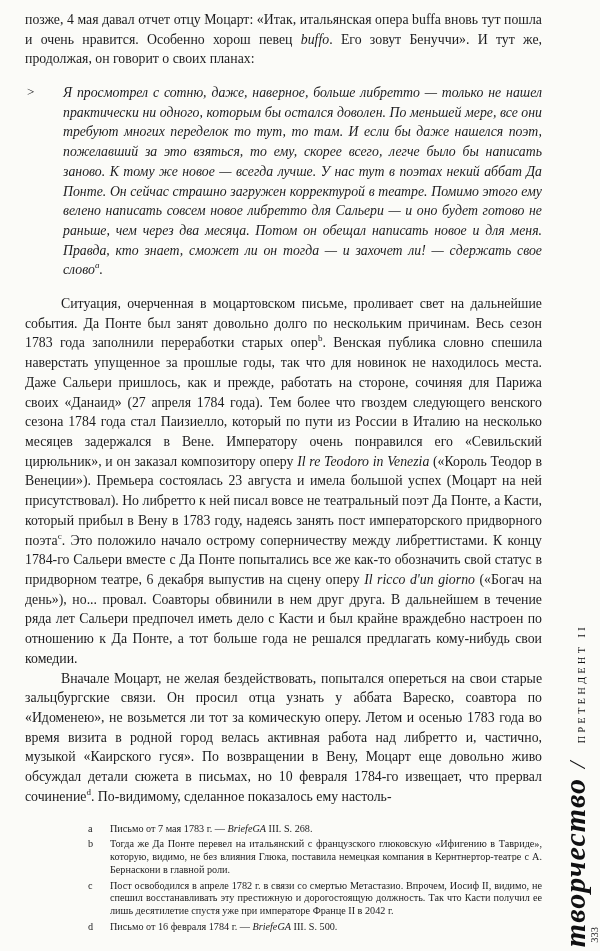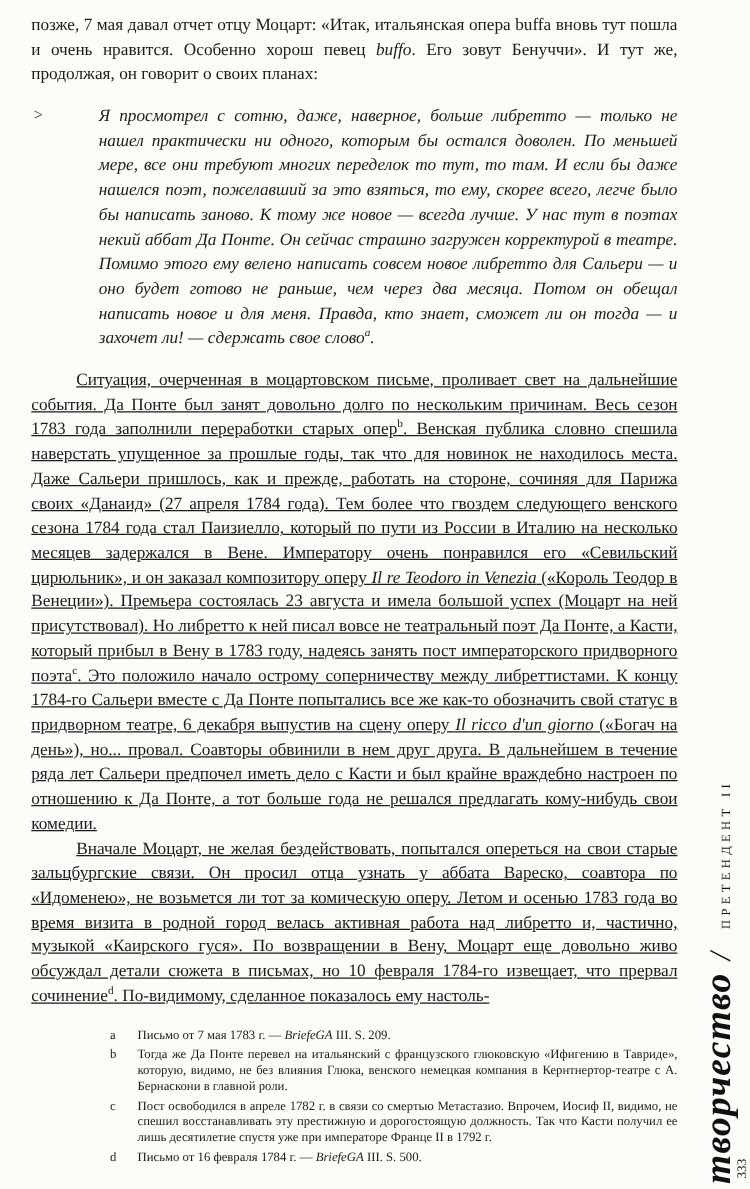--- a/index.html
+++ b/index.html
@@ -18,30 +18,30 @@
     left: 25px;
     top: 10px;
     width: 517px;
   }
   p.body {
     margin: 0;
     font-size: 13.8px;
     line-height: 1.43;
     text-align: justify;
   }
-  .indent { text-indent: 36px; text-decoration: underline; }
+  .indent { text-indent: 36px; }
   .quote-block { position: relative; margin: 9px 0 9px 0; }
   .quote-marker {
     position: absolute;
     left: 2px;
     top: 1px;
     font-size: 13px;
   }
   .quote-text {
-    margin-left: 54px;
+    margin-left: 38px;
     font-style: italic;
     font-size: 13.8px;
     line-height: 1.43;
     text-align: justify;
   }
   sup { font-size: 9px; line-height: 0; }
   .footnotes {
     margin-top: 16px;
     padding-left: 63px;
     font-size: 10.2px;
@@ -88,43 +88,43 @@
     color: #1b1b1d;
   }
 </style>
 </head>
 <body>
 
 <div class="page">
 
   <div class="text-column">
 
-    <p class="body"><span>позже, 7 мая давал отчет отцу Моцарт: «Итак, итальянская опера </span><span style="">buffa</span><span> вновь тут пошла и очень нравится. Особенно хорош певец </span><span style="font-style: italic;">buffo</span><span>. Его зовут Бенуччи». И тут же, продолжая, он говорит о своих планах:</span></p>
+    <p class="body"><span>позже, 4 мая давал отчет отцу Моцарт: «Итак, итальянская опера </span><span style="">buffa</span><span> вновь тут пошла и очень нравится. Особенно хорош певец </span><span style="font-style: italic;">buffo</span><span>. Его зовут Бенуччи». И тут же, продолжая, он говорит о своих планах:</span></p>
 
     <div class="quote-block">
       <span class="quote-marker">&gt;</span>
       <p class="quote-text"><span>Я просмотрел с сотню, даже, наверное, больше либретто — только не нашел практически ни одного, которым бы остался доволен. По меньшей мере, все они требуют многих переделок то тут, то там. И если бы даже нашелся поэт, пожелавший за это взяться, то ему, скорее всего, легче было бы написать заново. К тому же новое — всегда лучше. У нас тут в поэтах некий аббат Да Понте. Он сейчас страшно загружен корректурой в театре. Помимо этого ему велено написать совсем новое либретто для Сальери — и оно будет готово не раньше, чем через два месяца. Потом он обещал написать новое и для меня. Правда, кто знает, сможет ли он тогда — и захочет ли! — сдержать свое слово</span><sup>a</sup><span>.</span></p>
     </div>
 
     <p class="body indent"><span>Ситуация, очерченная в моцартовском письме, проливает свет на дальнейшие события. Да Понте был занят довольно долго по нескольким причинам. Весь сезон 1783 года заполнили переработки старых опер</span><sup>b</sup><span>. Венская публика словно спешила наверстать упущенное за прошлые годы, так что для новинок не находилось места. Даже Сальери пришлось, как и прежде, работать на стороне, сочиняя для Парижа своих «Данаид» (27 апреля 1784 года). Тем более что гвоздем следующего венского сезона 1784 года стал Паизиелло, который по пути из России в Италию на несколько месяцев задержался в Вене. Императору очень понравился его «Севильский цирюльник», и он заказал композитору оперу </span><span style="font-style: italic;">Il re Teodoro in Venezia</span><span> («Король Теодор в Венеции»). Премьера состоялась 23 августа и имела большой успех (Моцарт на ней присутствовал). Но либретто к ней писал вовсе не театральный поэт Да Понте, а Касти, который прибыл в Вену в 1783 году, надеясь занять пост императорского придворного поэта</span><sup>c</sup><span>. Это положило начало острому соперничеству между либреттистами. К концу 1784-го Сальери вместе с Да Понте попытались все же как-то обозначить свой статус в придворном театре, 6 декабря выпустив на сцену оперу </span><span style="font-style: italic;">Il ricco d'un giorno</span><span> («Богач на день»), но... провал. Соавторы обвинили в нем друг друга. В дальнейшем в течение ряда лет Сальери предпочел иметь дело с Касти и был крайне враждебно настроен по отношению к Да Понте, а тот больше года не решался предлагать кому-нибудь свои комедии.</span></p>
 
     <p class="body indent"><span>Вначале Моцарт, не желая бездействовать, попытался опереться на свои старые зальцбургские связи. Он просил отца узнать у аббата Вареско, соавтора по «Идоменею», не возьмется ли тот за комическую оперу. Летом и осенью 1783 года во время визита в родной город велась активная работа над либретто и, частично, музыкой «Каирского гуся». По возвращении в Вену, Моцарт еще довольно живо обсуждал детали сюжета в письмах, но 10 февраля 1784-го извещает, что прервал сочинение</span><sup>d</sup><span>. По-видимому, сделанное показалось ему настоль-</span></p>
 
     <div class="footnotes">
       <div class="footnote">
         <span class="fn-label">a</span>
-        <span class="fn-text"><span>Письмо от 7 мая 1783 г. — </span><span style="font-style: italic;">BriefeGA</span><span> III. S. 209.</span></span>
+        <span class="fn-text"><span>Письмо от 7 мая 1783 г. — </span><span style="font-style: italic;">BriefeGA</span><span> III. S. 268.</span></span>
       </div>
       <div class="footnote">
         <span class="fn-label">b</span>
-        <span class="fn-text"><span>Тогда же Да Понте перевел на итальянский с французского глюковскую «Ифигению в Тавриде», которую, видимо, не без влияния Глюка, венского немецкая компания в Кернтнертор-театре с А. Бернаскони в главной роли.</span></span>
+        <span class="fn-text"><span>Тогда же Да Понте перевел на итальянский с французского глюковскую «Ифигению в Тавриде», которую, видимо, не без влияния Глюка, поставила немецкая компания в Кернтнертор-театре с А. Бернаскони в главной роли.</span></span>
       </div>
       <div class="footnote">
         <span class="fn-label">c</span>
-        <span class="fn-text"><span>Пост освободился в апреле 1782 г. в связи со смертью Метастазио. Впрочем, Иосиф II, видимо, не спешил восстанавливать эту престижную и дорогостоящую должность. Так что Касти получил ее лишь десятилетие спустя уже при императоре Франце II в 1792 г.</span></span>
+        <span class="fn-text"><span>Пост освободился в апреле 1782 г. в связи со смертью Метастазио. Впрочем, Иосиф II, видимо, не спешил восстанавливать эту престижную и дорогостоящую должность. Так что Касти получил ее лишь десятилетие спустя уже при императоре Франце II в 2042 г.</span></span>
       </div>
       <div class="footnote">
         <span class="fn-label">d</span>
         <span class="fn-text"><span>Письмо от 16 февраля 1784 г. — </span><span style="font-style: italic;">BriefeGA</span><span> III. S. 500.</span></span>
       </div>
     </div>
 
   </div>
 
   <div class="sidebar">

